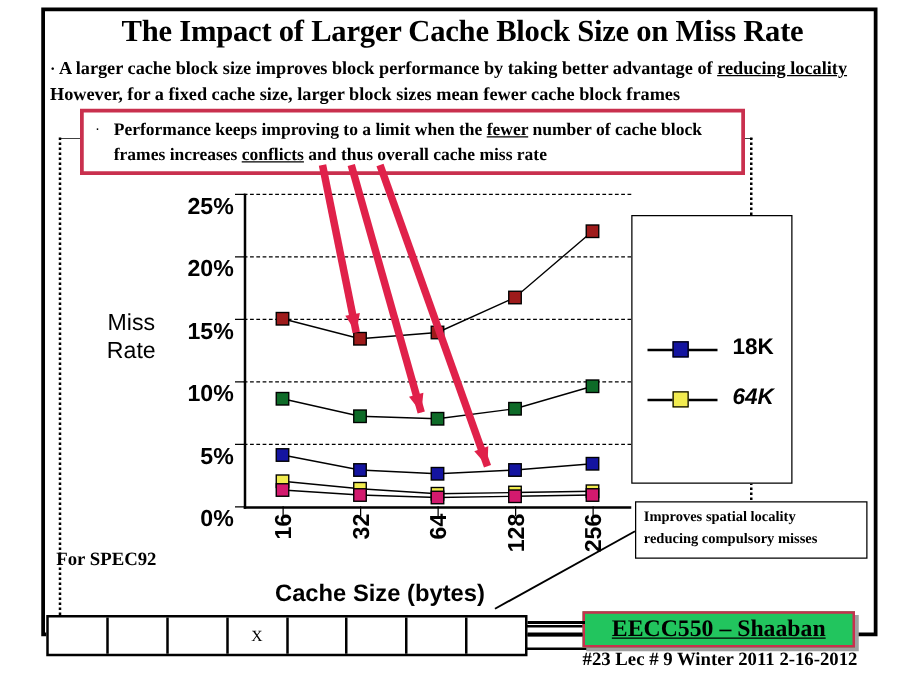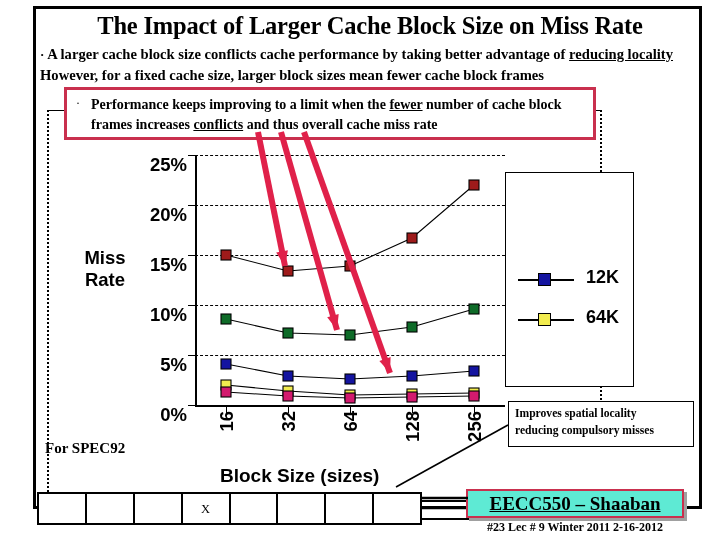--- a/index.html
+++ b/index.html
@@ -96,21 +96,21 @@
     font-family:"Liberation Sans", sans-serif;
     font-weight:bold;font-size:18.5px;color:#000;
     writing-mode:vertical-rl;
     transform:rotate(180deg);
     white-space:nowrap;
   }
   .axis-title-y{
     position:absolute;left:14px;top:102px;width:62px;
     text-align:center;
     font-family:"Liberation Sans", sans-serif;
-    font-weight:bold;font-size:18.5px;color:#000;line-height:22px;
+    font-weight:normal;font-size:18.5px;color:#000;line-height:22px;
   }
   .axis-title-x{
     position:absolute;left:160px;top:320px;
     font-family:"Liberation Sans", sans-serif;
     font-weight:bold;font-size:19px;color:#000;white-space:nowrap;
   }
   svg.series{position:absolute;left:0;top:0;overflow:visible;}
   
   .legend{
     position:absolute;left:505px;top:172px;width:129px;height:215px;
@@ -163,47 +163,47 @@
     position:absolute;left:50%;top:50%;transform:translate(-50%,-50%);
     font-family:"Liberation Serif", serif;font-size:12.5px;color:#000;
   }
   .strip-tail{
     position:absolute;left:420px;top:500px;width:60px;height:16px;
     border-top:2.5px solid #000;border-bottom:2.5px solid #000;
   }
   
   .brand{
     position:absolute;left:466px;top:489px;width:218px;height:29px;
-    border:2.5px solid #c9304e;background:#5eead4;box-sizing:border-box;
+    border:2.5px solid #c9304e;background:#22c55e;box-sizing:border-box;
     box-shadow:3px 3px 0 #a0a0a0;
   }
   .brand-text{
     position:absolute;left:0;top:2px;width:214px;text-align:center;
     font-family:"Liberation Serif", serif;
     font-weight:bold;font-size:19px;color:#000;
     text-decoration:underline;white-space:nowrap;
   }
   .footer-meta{
     position:absolute;left:466px;top:520px;width:218px;text-align:center;
     font-family:"Liberation Serif", serif;
-    font-weight:bold;font-size:12px;color:#000;white-space:nowrap;
+    font-weight:bold;font-size:15px;color:#000;white-space:nowrap;
   }
 </style>
 </head>
 <body>
 
 <div id="slide">
 
   <div class="outer-frame"></div>
 
   <div class="title">The Impact of Larger Cache Block Size on Miss Rate</div>
 
   <div class="bullet1">
     <span class="dot">·</span>
-    <span>A larger cache block size conflicts cache performance by taking better advantage of </span><span class="u">reducing locality</span><span> However, for a fixed cache size, larger block sizes mean fewer cache block frames</span>
+    <span>A larger cache block size improves block performance by taking better advantage of </span><span class="u">reducing locality</span><span> However, for a fixed cache size, larger block sizes mean fewer cache block frames</span>
   </div>
 
   <div class="chart-dotted"></div>
   <div class="chart-dotted-right"></div>
 
   <div class="chart">
     <div class="axis-title-y">
       <span>Miss Rate</span>
     </div>
     <div class="ylab-col" id="ylab-col">
@@ -264,30 +264,30 @@
           <rect x="212" y="234" width="10" height="10" fill="#f2ec4f" stroke="#000" stroke-width="1.1"></rect>
           <rect x="274" y="233" width="10" height="10" fill="#f2ec4f" stroke="#000" stroke-width="1.1"></rect>
           <polyline points="31,237 93,241 155,243 217,242 279,241" fill="none" stroke="#000" stroke-width="1.1"></polyline>
           <rect x="26" y="232" width="10" height="10" fill="#d31a6e" stroke="#000" stroke-width="1.1"></rect>
           <rect x="88" y="236" width="10" height="10" fill="#d31a6e" stroke="#000" stroke-width="1.1"></rect>
           <rect x="150" y="238" width="10" height="10" fill="#d31a6e" stroke="#000" stroke-width="1.1"></rect>
           <rect x="212" y="237" width="10" height="10" fill="#d31a6e" stroke="#000" stroke-width="1.1"></rect>
           <rect x="274" y="236" width="10" height="10" fill="#d31a6e" stroke="#000" stroke-width="1.1"></rect>
         </svg>
       </div>
-    <div class="axis-title-x">Block Size (sizes)</div>
+    <div class="axis-title-x">Cache Size (bytes)</div>
   </div>
 
   <div class="legend" id="legend">
       <div class="legend-row" style="top: 96px;">
         <div class="legend-line"></div>
         <div class="legend-marker" style="background: rgb(20, 20, 160);"></div>
-        <div class="legend-label">12K</div>
-      </div>
-      <div class="legend-row" style="top: 136px;">
+        <div class="legend-label">18K</div>
+      </div>
+      <div class="legend-row" style="top: 136px; font-style: italic;">
         <div class="legend-line"></div>
         <div class="legend-marker" style="background: rgb(242, 236, 79);"></div>
         <div class="legend-label">64K</div>
       </div>
     </div>
 
   <div class="redbox">
     <span class="rb-bullet">·</span>
     <div class="rb-text">
       <span>Performance keeps improving to a limit when the </span><span class="u">fewer</span><span> number of cache block</span><br>

